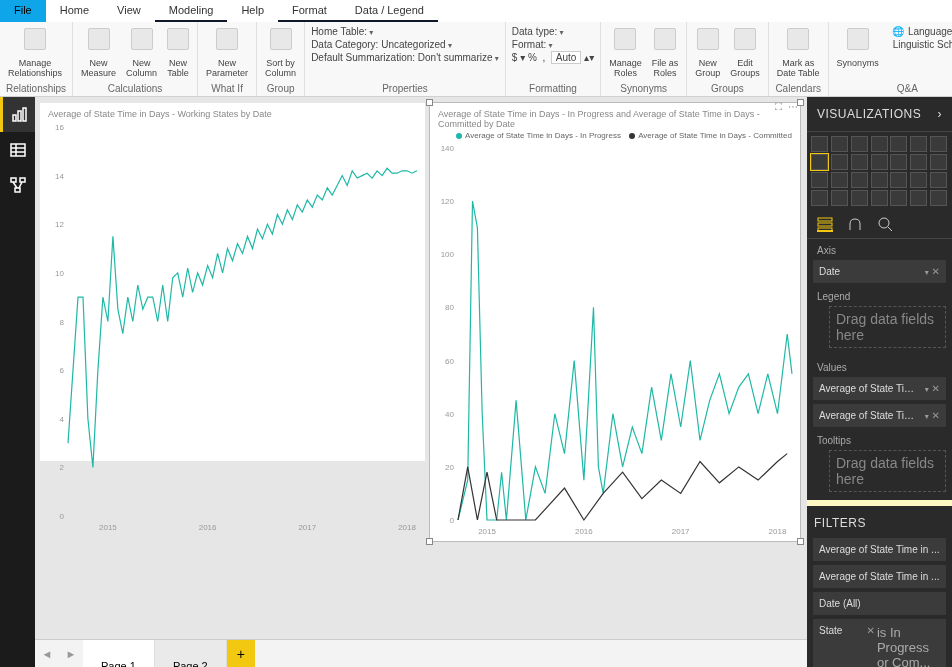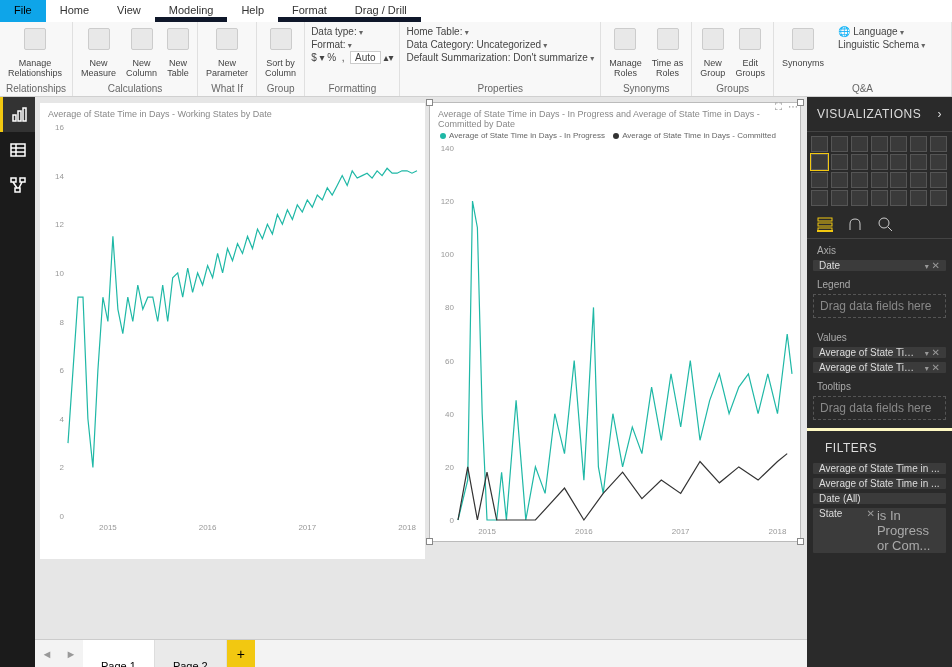--- a/index.html
+++ b/index.html
@@ -2,21 +2,21 @@
 <html><head>
 <meta charset="utf-8">
 <style>
 * { margin:0; padding:0; box-sizing:border-box; font-family:"Segoe UI",Arial,sans-serif; }
 body { width:952px; height:667px; background:#fff; overflow:hidden; position:relative; }
 
 
 .tabbar { height:22px; background:#fff; display:flex; font-size:11px; }
 .tabbar .tab { padding:4px 14px; cursor:pointer; color:#333; }
 .tabbar .tab.file { background:#0ea5e9; color:#000; }
-.tabbar .tab.active { border-bottom:5px solid #0f172a; }
+.tabbar .tab.active { border-bottom:2px solid #0f172a; }
 
 
 .ribbon { height:75px; background:#f8f8f8; border-bottom:1px solid #d0d0d0; display:flex; font-size:10px; color:#444; }
 .ribbon .group { border-right:1px solid #e0e0e0; padding:4px 6px 2px 6px; display:flex; flex-direction:column; justify-content:space-between; }
 .ribbon .group .controls { display:flex; gap:6px; align-items:flex-start; }
 .ribbon .group .label { text-align:center; font-size:10px; color:#666; margin-top:2px;}
 .ribbon .btn { display:flex; flex-direction:column; align-items:center; gap:8px; cursor:pointer; padding:2px 2px; }
 .ribbon .btn .icn { width:22px; height:22px; background:#e8e8e8; border:1px solid #ccc; border-radius:2px; }
 .ribbon .btn span { font-size:9px; line-height:10px; text-align:center; white-space:pre; }
 .ribbon .txtcol { display:flex; flex-direction:column; gap:2px; font-size:10px; }
@@ -26,21 +26,21 @@
 
 .main { position:absolute; top:97px; left:0; right:0; bottom:0; display:flex; }
 .leftnav { width:35px; background:#1b1b1b; display:flex; flex-direction:column; }
 .leftnav .nv { width:35px; height:35px; display:flex; align-items:center; justify-content:center; color:#fff; cursor:pointer; }
 .leftnav .nv.active { background:#333; border-left:3px solid #f2c811; }
 .leftnav svg { width:16px; height:16px; stroke:#fff; fill:none; stroke-width:1.5; }
 
 .canvas { flex:1; background:#e6e6e6; position:relative; overflow:hidden; }
 .chartcard { position:absolute; background:#fff; }
 .chartcard .title { font-size:9px; color:#888; padding:6px 8px 2px 8px; }
-.chartcard .legend { font-size:8px; color:#666; padding:0 8px 2px 4px; }
+.chartcard .legend { font-size:8px; color:#666; padding:0 8px 2px 20px; }
 .chartcard .legend .swatch { display:inline-block; width:6px; height:6px; border-radius:50%; margin:0 3px 0 6px; vertical-align:middle; }
 .chartcard svg { display:block; }
 .axis-label { font-size:8px; fill:#999; }
 .selhandles { position:absolute; inset:-4px; pointer-events:none; }
 .selhandles .h { position:absolute; width:7px; height:7px; border:1px solid #888; background:#fff; }
 .selhandles .h.tl{top:0;left:0}.selhandles .h.tr{top:0;right:0}.selhandles .h.bl{bottom:0;left:0}.selhandles .h.br{bottom:0;right:0}
 .cardicons { position:absolute; top:-2px; right:2px; display:flex; gap:6px; color:#888; font-size:10px; }
 
 
 .pagetabs { position:absolute; left:0; right:0; bottom:0; height:28px; background:#f3f3f3; border-top:1px solid #ccc; display:flex; align-items:stretch; font-size:11px; }
@@ -52,36 +52,36 @@
 
 .rightpane { width:145px; background:#2a2a2a; color:#ddd; font-size:11px; display:flex; flex-direction:column; }
 .rp-head { padding:10px 10px; font-size:12px; letter-spacing:0.5px; display:flex; justify-content:space-between; align-items:center; border-bottom:1px solid #444;}
 .vizgrid { display:grid; grid-template-columns:repeat(7,1fr); gap:2px; padding:4px; }
 .vizgrid .v { width:17px; height:16px; background:#3a3a3a; border:1px solid #555; cursor:pointer; position:relative; }
 .vizgrid .v.sel { outline:1px solid #f2c811; }
 .rp-tabs { display:flex; gap:14px; padding:6px 10px; border-bottom:1px solid #444; }
 .rp-tabs .t { width:16px; height:16px; cursor:pointer; }
 .rp-tabs .t.active { border-bottom:2px solid #f2c811; padding-bottom:4px; }
 .rp-section { padding:6px 10px 2px 10px; font-size:10px; color:#aaa; }
-.rp-field { margin:2px 6px; background:#3b3b3b; padding:0 6px; font-size:10px; display:flex; justify-content:space-between; align-items:center; border-radius:1px; }
+.rp-field { margin:2px 6px; background:#3b3b3b; padding:6px 6px; font-size:10px; display:flex; justify-content:space-between; align-items:center; border-radius:1px; }
 .rp-field .x { color:#999; font-size:10px; cursor:pointer; }
-.rp-placeholder { margin:2px 6px 8px 6px; padding:4px 6px; font-size:12px; color:#888; border:1px dashed #555; }
-.rp-filters-head { padding:10px 10px 6px 18px; font-size:12px; letter-spacing:0.5px; border-top:3px solid #fef9c3; }
+.rp-placeholder { margin:2px 6px 8px 22px; padding:4px 6px; font-size:14px; color:#888; border:1px dashed #555; }
+.rp-filters-head { padding:10px 10px 6px 7px; font-size:12px; letter-spacing:0.5px; border-top:6px solid #fef9c3; }
 </style>
 </head>
 <body>
 
 <div class="tabbar">
   <div class="tab file">File</div>
   <div class="tab">Home</div>
   <div class="tab">View</div>
   <div class="tab active">Modeling</div>
   <div class="tab">Help</div>
   <div class="tab active">Format</div>
-  <div class="tab active">Drag / Drill</div>
+  <div class="tab active">Data / Legend</div>
 </div>
 
 <div class="ribbon">
   <div class="group">
       <div class="controls">
     <div class="btn">
           <div class="icn"></div>
           <span>Manage
 Relationships</span>
         </div>
@@ -123,59 +123,59 @@
 
   <div class="group">
       <div class="controls">
     <div class="btn">
           <div class="icn"></div>
           <span>Sort by
 Column</span>
         </div>
   </div>
       <div class="label">Group</div>
+    </div>
+
+  <div class="group">
+      <div class="controls">
+    <div class="txtcol">
+      <div class="row dd">Home Table:</div>
+      <div class="row dd">Data Category: Uncategorized</div>
+      <div class="row dd">Default Summarization: Don't summarize</div>
+    </div>
+  </div>
+      <div class="label">Properties</div>
     </div>
 
   <div class="group">
       <div class="controls">
     <div class="txtcol">
       <div class="row dd">Data type:</div>
       <div class="row dd">Format:</div>
       <div class="row">
         <span>$</span> ▾ 
         <span>%</span>&nbsp;
         <span>,</span>&nbsp;
         <span style="border:1px solid #ccc;padding:0 4px;background:#fff">Auto</span> ▴▾
       </div>
     </div>
   </div>
       <div class="label">Formatting</div>
     </div>
 
   <div class="group">
       <div class="controls">
-    <div class="txtcol">
-      <div class="row dd">Home Table:</div>
-      <div class="row dd">Data Category: Uncategorized</div>
-      <div class="row dd">Default Summarization: Don't summarize</div>
-    </div>
-  </div>
-      <div class="label">Properties</div>
-    </div>
-
-  <div class="group">
-      <div class="controls">
     <div class="btn">
           <div class="icn"></div>
           <span>Manage
 Roles</span>
         </div>
     <div class="btn">
           <div class="icn"></div>
-          <span>Time as
+          <span>File as
 Roles</span>
         </div>
   </div>
       <div class="label">Synonyms</div>
     </div>
 
   <div class="group">
       <div class="controls">
     <div class="btn">
           <div class="icn"></div>
@@ -184,20 +184,30 @@
         </div>
     <div class="btn">
           <div class="icn"></div>
           <span>Edit
 Groups</span>
         </div>
   </div>
       <div class="label">Groups</div>
     </div>
 
+  <div class="group">
+      <div class="controls">
+    <div class="btn">
+          <div class="icn"></div>
+          <span>Mark as
+Date Table</span>
+        </div>
+  </div>
+      <div class="label">Calendars</div>
+    </div>
 
   <div class="group" style="flex:1">
       <div class="controls">
     <div class="btn">
           <div class="icn"></div>
           <span>Synonyms</span>
         </div>
     <div class="txtcol" style="margin-left:6px">
       <div class="row dd"><span>🌐 </span><span>Language</span></div>
       <div class="row dd">Linguistic Schema</div>
@@ -231,21 +241,21 @@
           <rect x="10" y="1" width="5" height="4"></rect>
           <rect x="5" y="11" width="5" height="4"></rect>
           <line x1="3" y1="5" x2="7" y2="11"></line>
           <line x1="12" y1="5" x2="9" y2="11"></line>
         </svg>
       </div>
   </div>
 
   <div class="canvas">
 
-    <div class="chartcard" style="left:5px;top:6px;width:385px;height:456px">
+    <div class="chartcard" style="left:5px;top:6px;width:385px;height:358px">
       <div class="title">Average of State Time in Days - Working States by Date</div>
       <svg id="chart1" width="385" height="415">
           <text class="axis-label" x="24" y="398" text-anchor="end">0</text>
           <text class="axis-label" x="24" y="349.375" text-anchor="end">2</text>
           <text class="axis-label" x="24" y="300.75" text-anchor="end">4</text>
           <text class="axis-label" x="24" y="252.125" text-anchor="end">6</text>
           <text class="axis-label" x="24" y="203.5" text-anchor="end">8</text>
           <text class="axis-label" x="24" y="154.875" text-anchor="end">10</text>
           <text class="axis-label" x="24" y="106.25" text-anchor="end">12</text>
           <text class="axis-label" x="24" y="57.625" text-anchor="end">14</text>

